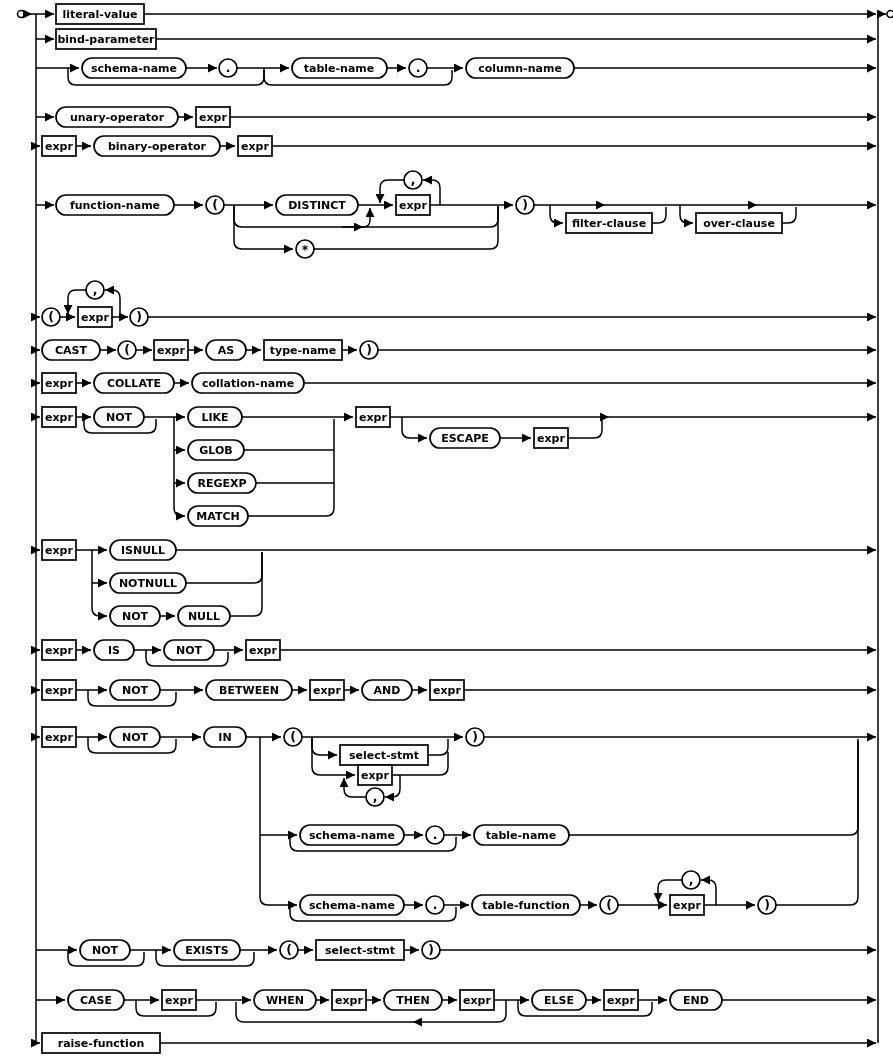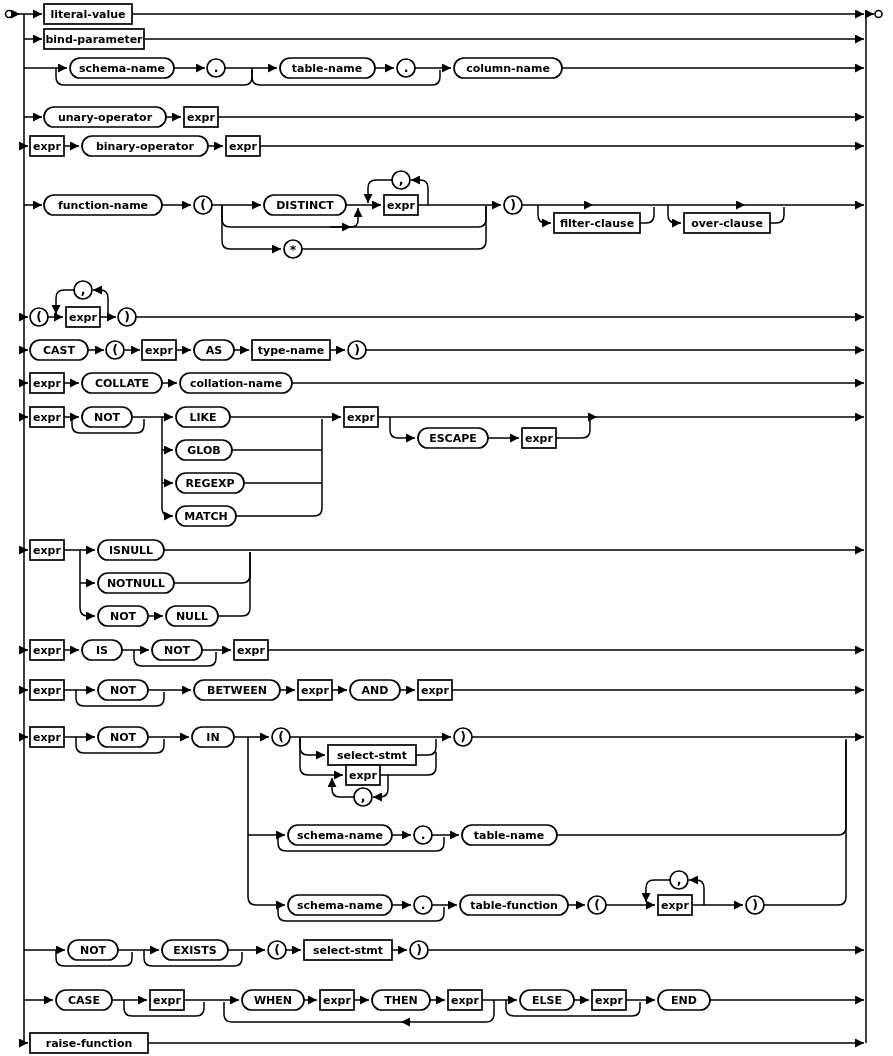--- a/index.html
+++ b/index.html
@@ -1,16 +1,16 @@
 <!DOCTYPE html>
 <html><head>
 <meta charset="utf-8">
 <style>
   html,body{margin:0;padding:0;background:#ffffff;}
-  .diagram-wrap{width:721px;height:1056px;background:#ffffff;}
+  .diagram-wrap{width:721px;height:1056px;background:#ffffff;padding-left:12px;}
   svg line, svg path{stroke:#000;stroke-width:1.5;fill:none;stroke-linecap:butt;}
   svg rect{stroke:#000;stroke-width:1.7;fill:#fff;}
   svg circle{stroke:#000;stroke-width:1.6;fill:#fff;}
   svg text{font-family:"DejaVu Sans","Liberation Sans",sans-serif;font-weight:bold;font-size:11px;text-anchor:middle;fill:#000;stroke:none;}
   svg text.punct{font-size:12.5px;}
   #arrowhead{fill:#000;stroke:none;}
 </style>
 </head>
 <body>
 

